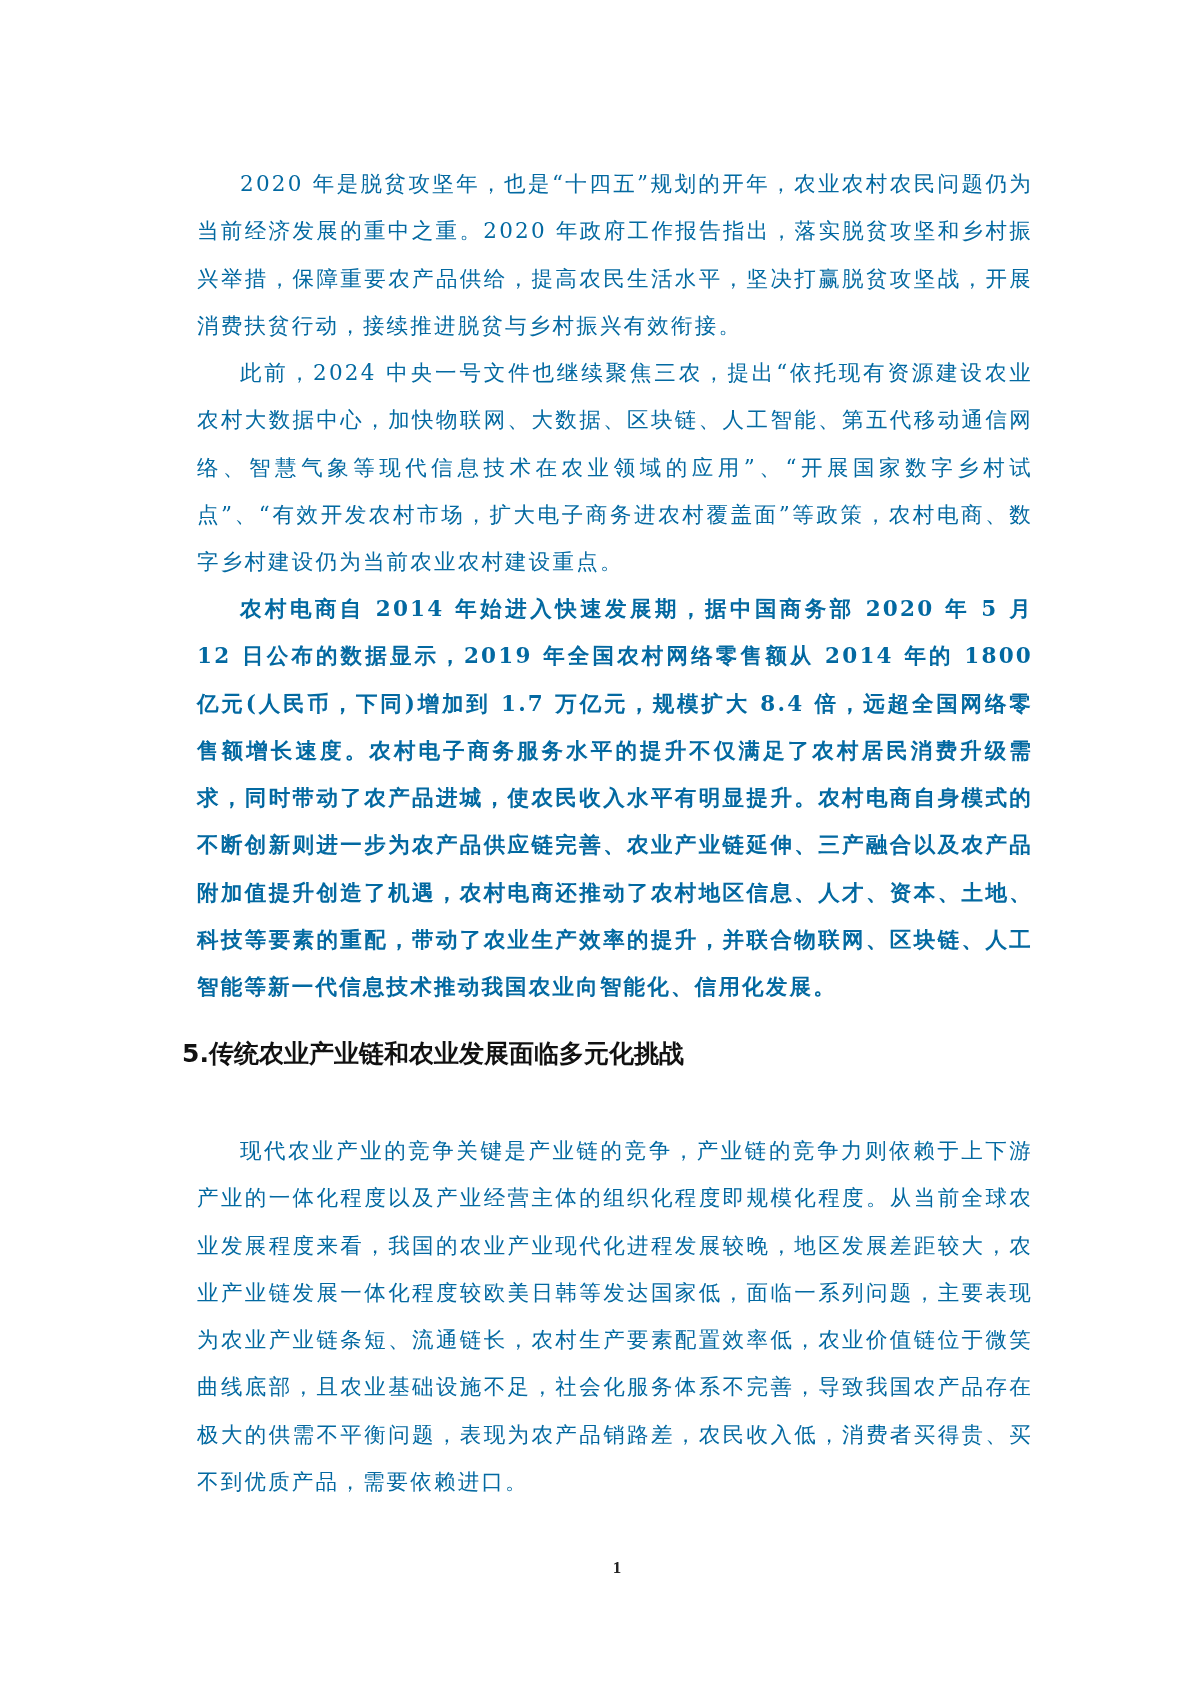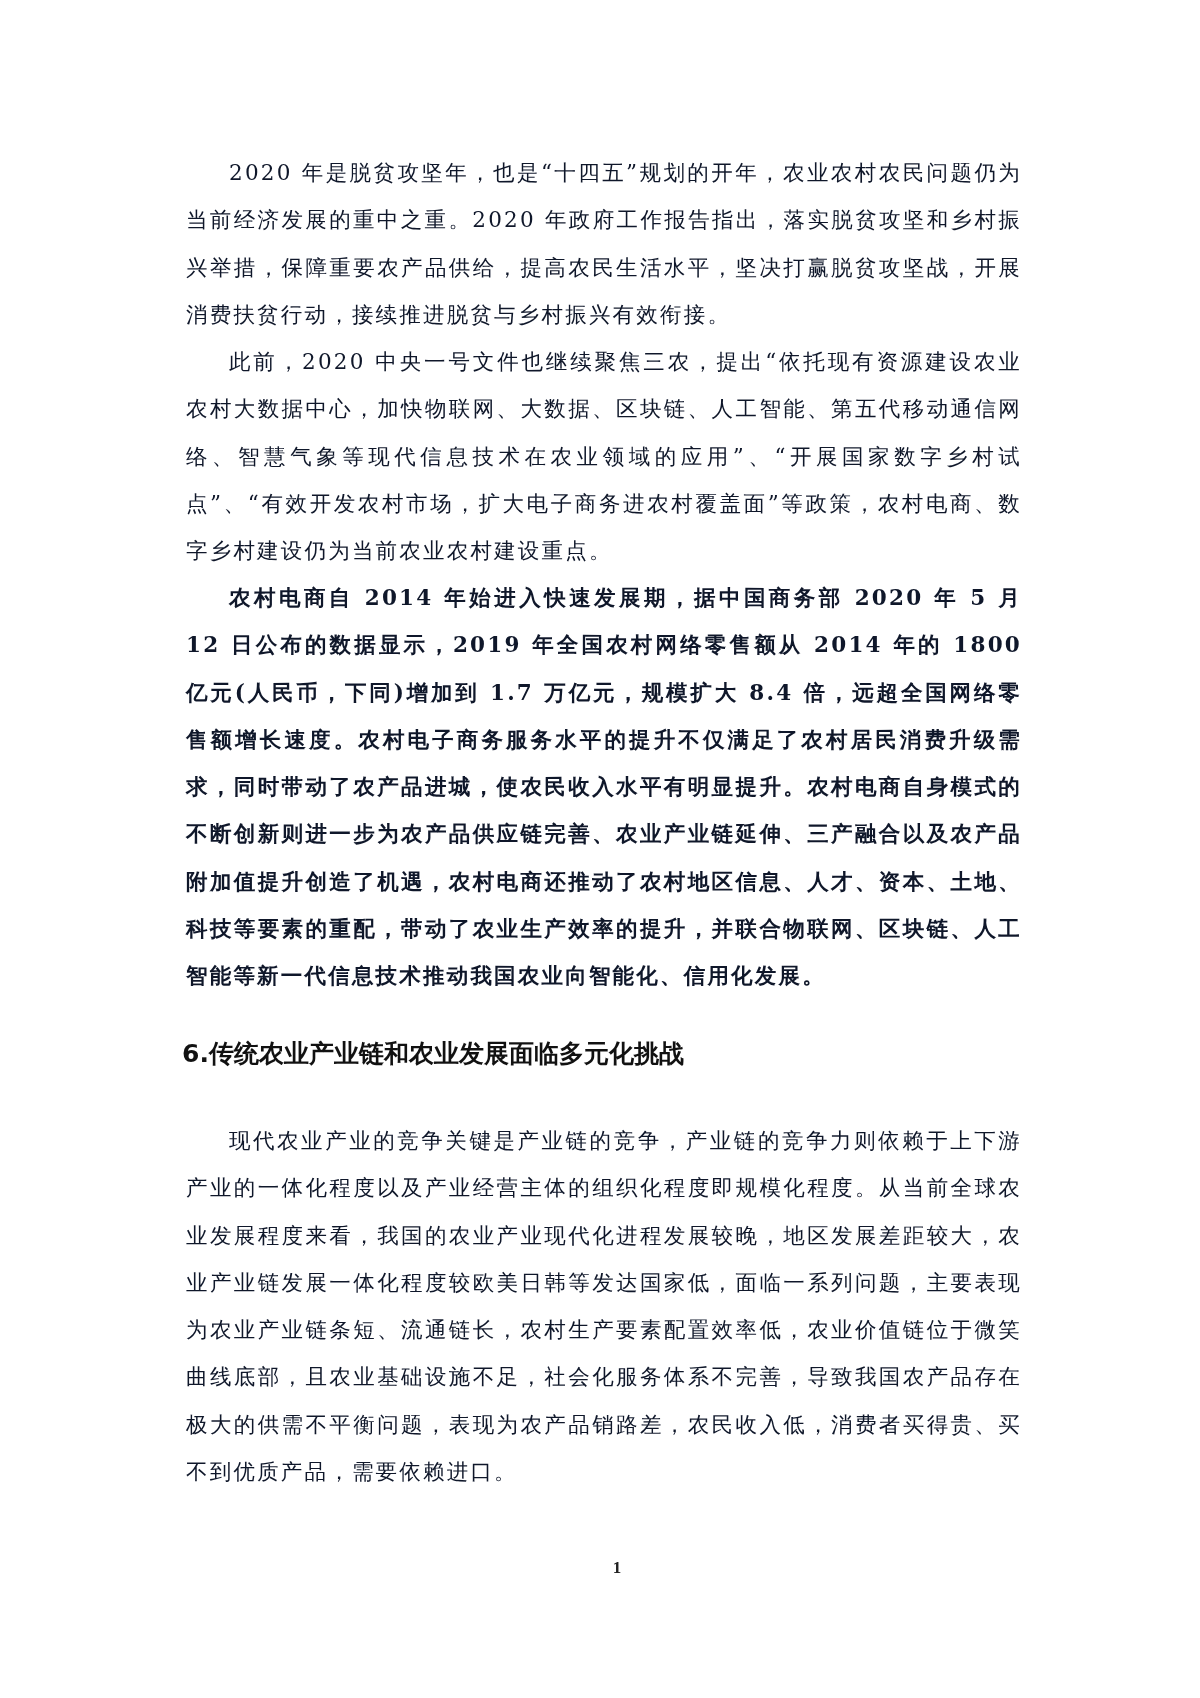--- a/index.html
+++ b/index.html
@@ -15,60 +15,60 @@
       font-family: "DejaVu Serif", "Liberation Serif", serif;
       color: #1a1a1a;
     }
     .page {
       position: absolute;
       left: 182px;
       top: 145px;
       width: 836px;
     }
     .para {
-      margin: 4px;
+      margin: 15px;
       font-size: 21.5px;
       line-height: 47.3px;
       text-align: justify;
       text-indent: 2em;
       letter-spacing: 2.2px;
-      color: #0f172a;
+      color: #0369a1;
     }
     .heading {
       margin: 0;
       position: absolute;
       left: 0;
       top: 884px;
       font-family: "DejaVu Sans", "Liberation Sans", sans-serif;
       font-weight: bold;
       font-size: 25px;
       line-height: 50px;
       color: #111111;
       letter-spacing: 0px;
     }
     #p1 { position: absolute; top: 0; left: 0; width: 836px; }
     #p2 { position: absolute; top: 189px; left: 0; width: 836px; }
     #p3 { position: absolute; top: 425px; left: 0; width: 836px; font-weight: bold; }
-    #p4 { position: absolute; top: 968px; left: 0; width: 836px; }
+    #p4 { position: absolute; top: 968px; left: 0; width: 836px; font-family: Liberation Serif, serif; }
     .page-number {
       position: absolute;
       top: 1558px;
       left: 0;
       width: 1234px;
       text-align: center;
       font-family: "Liberation Serif", "DejaVu Serif", serif;
       font-weight: bold;
       font-size: 17px;
       color: #222222;
     }
   </style>
 </head>
 <body>
 
 <div class="page">
   <p id="p1" class="para">2020 年是脱贫攻坚年，也是“十四五”规划的开年，农业农村农民问题仍为当前经济发展的重中之重。2020 年政府工作报告指出，落实脱贫攻坚和乡村振兴举措，保障重要农产品供给，提高农民生活水平，坚决打赢脱贫攻坚战，开展消费扶贫行动，接续推进脱贫与乡村振兴有效衔接。</p>
-  <p id="p2" class="para">此前，2020 中央一号文件也继续聚焦三农，提出“依托现有资源建设农业农村大数据中心，加快物联网、大数据、区块链、人工智能、第五代移动通信网络、智慧气象等现代信息技术在农业领域的应用”、“开展国家数字乡村试点”、“有效开发农村市场，扩大电子商务进农村覆盖面”等政策，农村电商、数字乡村建设仍为当前农业农村建设重点。</p>
+  <p id="p2" class="para">此前，2024 中央一号文件也继续聚焦三农，提出“依托现有资源建设农业农村大数据中心，加快物联网、大数据、区块链、人工智能、第五代移动通信网络、智慧气象等现代信息技术在农业领域的应用”、“开展国家数字乡村试点”、“有效开发农村市场，扩大电子商务进农村覆盖面”等政策，农村电商、数字乡村建设仍为当前农业农村建设重点。</p>
   <p id="p3" class="para">农村电商自 2014 年始进入快速发展期，据中国商务部 2020 年 5 月 12 日公布的数据显示，2019 年全国农村网络零售额从 2014 年的 1800 亿元(人民币，下同)增加到 1.7 万亿元，规模扩大 8.4 倍，远超全国网络零售额增长速度。农村电子商务服务水平的提升不仅满足了农村居民消费升级需求，同时带动了农产品进城，使农民收入水平有明显提升。农村电商自身模式的不断创新则进一步为农产品供应链完善、农业产业链延伸、三产融合以及农产品附加值提升创造了机遇，农村电商还推动了农村地区信息、人才、资本、土地、科技等要素的重配，带动了农业生产效率的提升，并联合物联网、区块链、人工智能等新一代信息技术推动我国农业向智能化、信用化发展。</p>
-  <h2 class="heading">6.传统农业产业链和农业发展面临多元化挑战</h2>
+  <h2 class="heading">5.传统农业产业链和农业发展面临多元化挑战</h2>
   <p id="p4" class="para">现代农业产业的竞争关键是产业链的竞争，产业链的竞争力则依赖于上下游产业的一体化程度以及产业经营主体的组织化程度即规模化程度。从当前全球农业发展程度来看，我国的农业产业现代化进程发展较晚，地区发展差距较大，农业产业链发展一体化程度较欧美日韩等发达国家低，面临一系列问题，主要表现为农业产业链条短、流通链长，农村生产要素配置效率低，农业价值链位于微笑曲线底部，且农业基础设施不足，社会化服务体系不完善，导致我国农产品存在极大的供需不平衡问题，表现为农产品销路差，农民收入低，消费者买得贵、买不到优质产品，需要依赖进口。</p>
 </div>
 
 <div class="page-number">1</div>
 
 </body></html>

